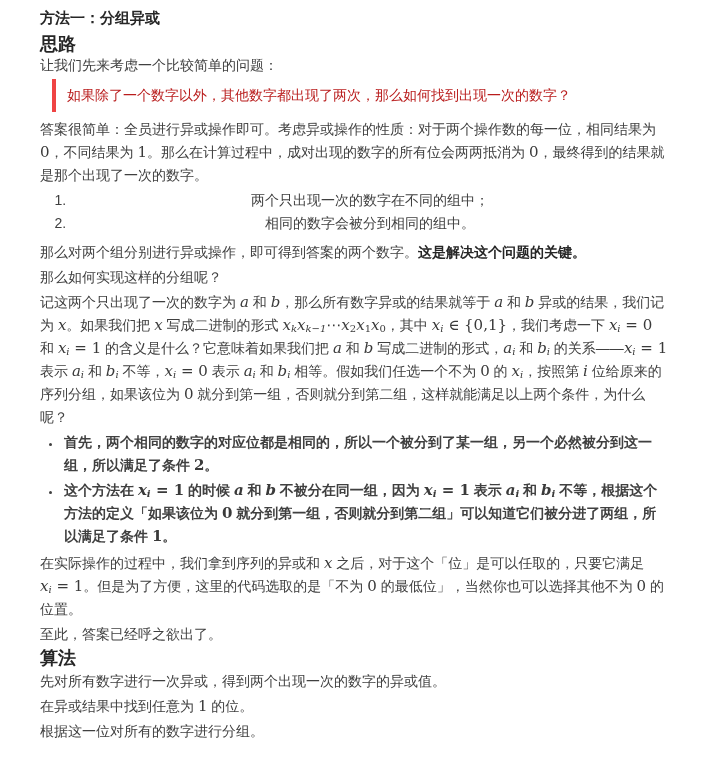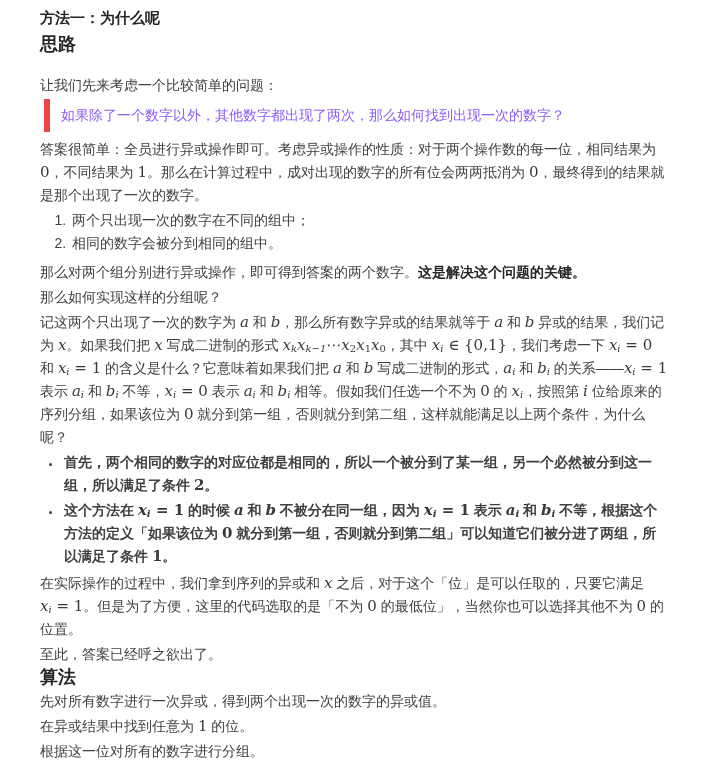--- a/index.html
+++ b/index.html
@@ -20,33 +20,34 @@
   h3.method-heading {
     margin: 0 0 6px 0;
     font-size: 15px; line-height: 20px;
     font-weight: 700; color: #262626;
   }
   h4.sub-heading {
     margin: 0 0 0 0;
     font-size: 18px; line-height: 20px;
     font-weight: 700; color: #262626;
   }
-  h4.algo-heading { margin: 0 0 2px 0; font-family: Liberation Mono, monospace; }
+  h4.algo-heading { margin: 0 0 2px 0; }
   p { margin: 0 0 2px 0; }
-  p.tight { margin-bottom: 0; margin-top: 20px; }
+  p.tight { margin-bottom: 0; }
   blockquote.quote {
-    margin: 2px 0 6px 4px;
+    margin: 2px 0 6px 12px;
     padding: 5px 8px 5px 11px;
-    border-left: 6px solid #ef4444;
-    color: #8b5cf6;
+    border-left: 4px solid #ef4444;
+    color: #b91c1c;
   }
   ol.cond-list {
     margin: 2px 0 6px 0;
     padding: 0 0 0 30px;
     list-style: decimal;
+    text-align: center;
   }
   ol.cond-list li { margin: 0; padding-left: 2px; }
   ul.reason-list {
     margin: 2px 0 4px 0;
     padding: 0 0 0 22px;
     list-style: disc;
     font-weight: bold;
   }
   ul.reason-list li { margin: 0 0 2px 0; padding-left: 2px; }
   ul.reason-list li::marker { font-size: 11px; color: #404040; }
@@ -65,21 +66,21 @@
     line-height: 0;
     vertical-align: -2px;
     font-style: italic;
   }
   .math sub.num { font-style: normal; }
 </style>
 </head>
 <body>
 
 <article>
-  <h3 class="method-heading">方法一：为什么呢</h3>
+  <h3 class="method-heading">方法一：分组异或</h3>
   <h4 class="sub-heading">思路</h4>
 
   <p class="tight">让我们先来考虑一个比较简单的问题：</p>
 
   <blockquote class="quote">如果除了一个数字以外，其他数字都出现了两次，那么如何找到出现一次的数字？</blockquote>
 
   <p>答案很简单：全员进行异或操作即可。考虑异或操作的性质：对于两个操作数的每一位，相同结果为 <span class="math mn">0</span>，不同结果为 <span class="math mn">1</span>。那么在计算过程中，成对出现的数字的所有位会两两抵消为 <span class="math mn">0</span>，最终得到的结果就是那个出现了一次的数字。</p>
 
 
 

